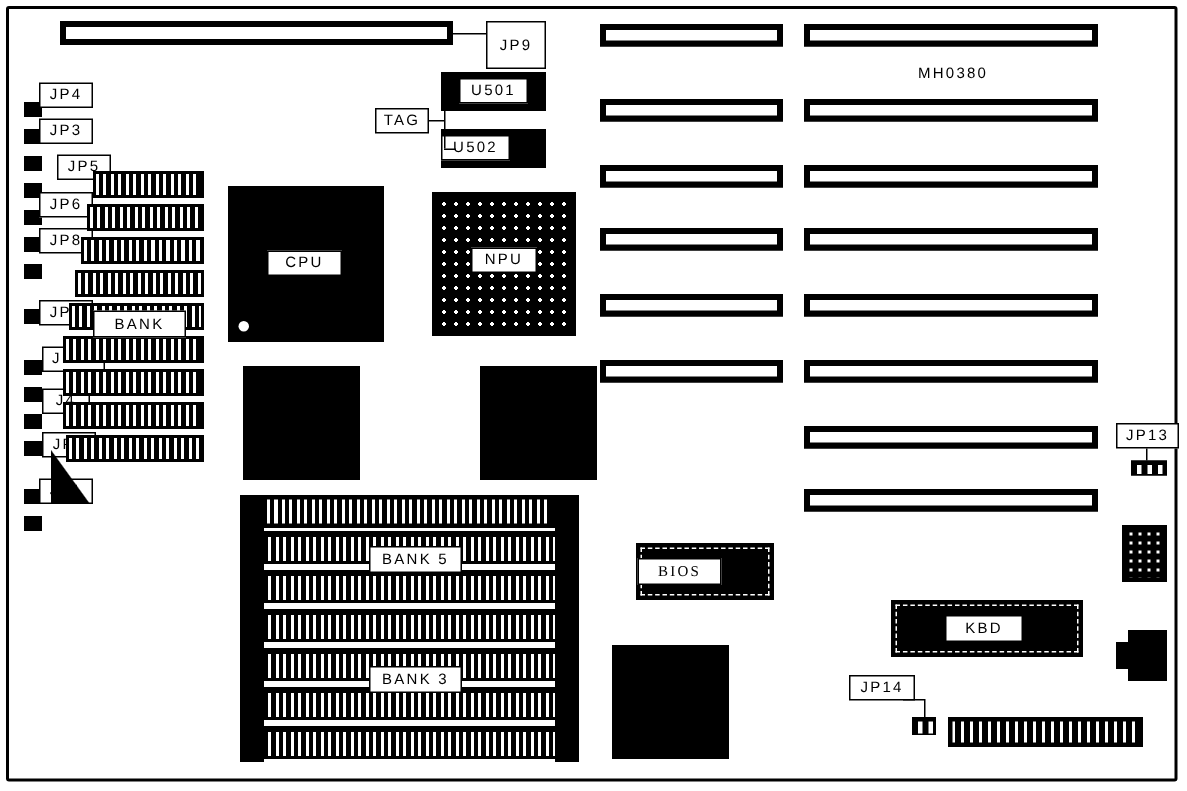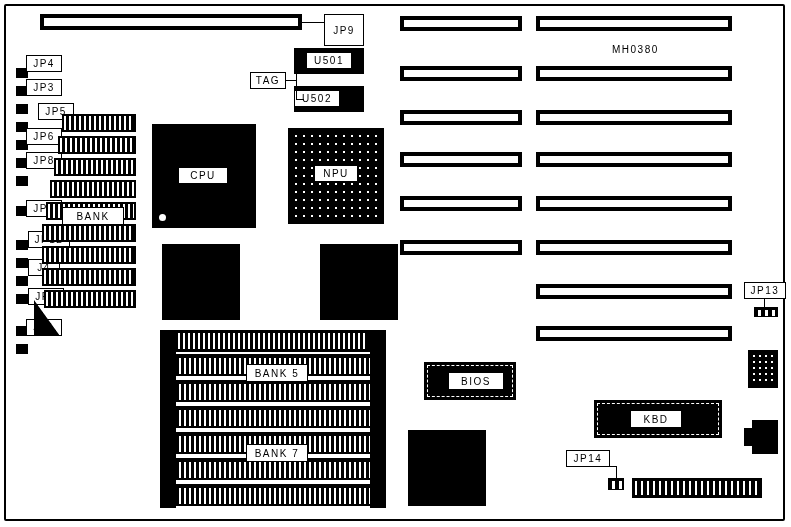--- a/index.html
+++ b/index.html
@@ -218,25 +218,25 @@
   <div class="simm" style="left:160px;top:484px;width:226px;height:22px;">
     <div style="position:absolute;left:3px;top:3px;width:220px;height:16px;background-image:repeating-linear-gradient(90deg,#fff 0 2px,#000 2px 5px);"></div>
   </div>
 
   <div class="blk" style="left:160px;top:330px;width:16px;height:178px;"></div>
   <div class="blk" style="left:370px;top:330px;width:16px;height:178px;"></div>
   <div class="blk" style="left:160px;top:330px;width:226px;height:22px;"></div>
   <div style="position:absolute;left:178px;top:333px;width:190px;height:16px;background-image:repeating-linear-gradient(90deg,#fff 0 2px,#000 2px 5px);"></div>
 
   <div class="label" style="left:246px;top:364px;width:62px;height:18px;">BANK 5</div>
-  <div class="label" style="left:246px;top:444px;width:62px;height:18px;">BANK 7</div>
+  <div class="label" style="left:246px;top:444px;width:62px;height:18px;">BANK 3</div>
 
   <div class="chip" style="left:424px;top:362px;width:92px;height:38px;"></div>
   <div class="dash" style="left:427px;top:365px;width:86px;height:32px;border-color:#fff;"></div>
-  <div class="label" style="left:448px;top:372px;width:56px;height:18px;">BIOS</div>
+  <div class="label" style="left:425px;top:372px;width:56px;height:18px;font-family:Liberation Serif, serif;">BIOS</div>
 
   <div class="chip" style="left:408px;top:430px;width:78px;height:76px;"></div>
 
   <div class="conn" style="left:594px;top:400px;width:128px;height:38px;"></div>
   <div class="dash" style="left:597px;top:403px;width:122px;height:32px;border-color:#fff;"></div>
   <div class="label" style="left:630px;top:410px;width:52px;height:18px;">KBD</div>
 
   <div class="label" style="left:744px;top:282px;width:42px;height:17px;">JP13</div>
   <div class="vline" style="left:764px;top:299px;height:8px;"></div>
   <div class="jmp" style="left:754px;top:307px;width:24px;height:10px;">

